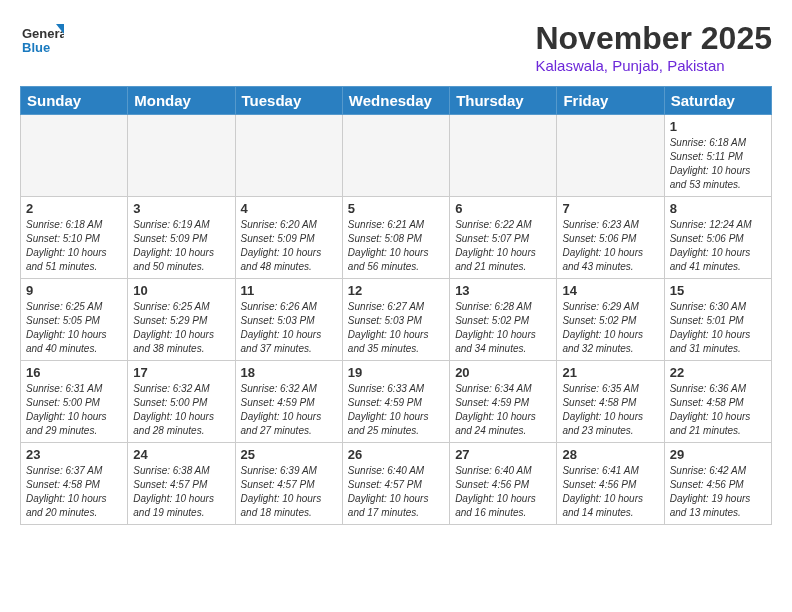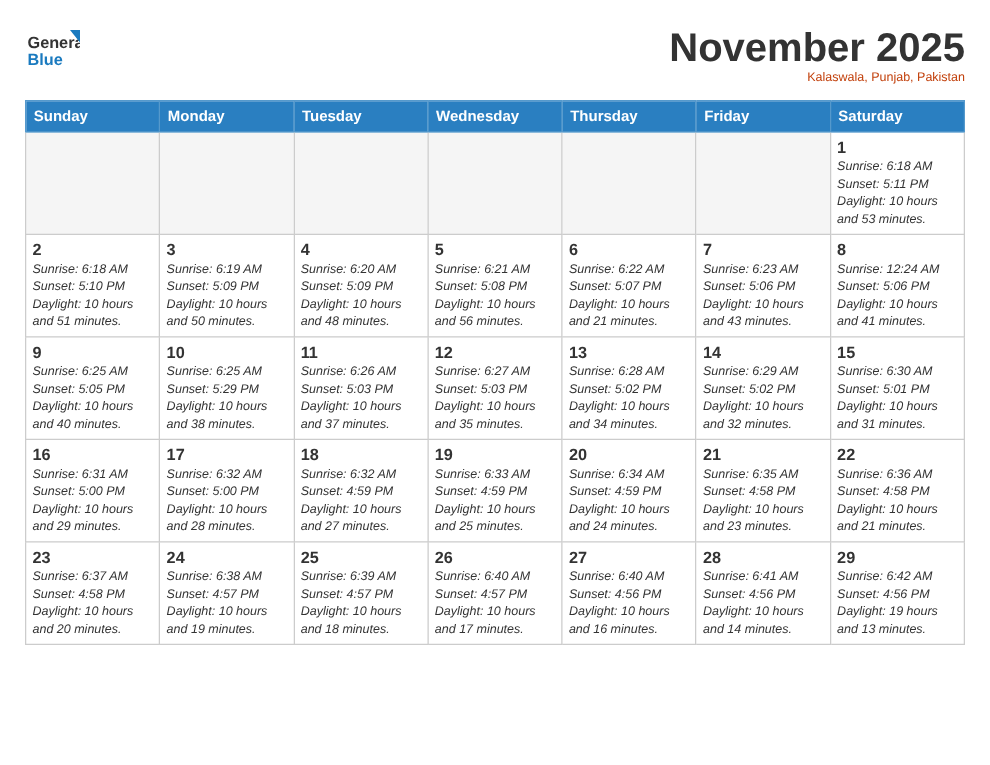--- a/index.html
+++ b/index.html
@@ -15,42 +15,41 @@
       justify-content: space-between;
       align-items: flex-start;
       margin-bottom: 12px;
     }
     .logo {
       display: flex;
       align-items: center;
       gap: 6px;
     }
     .title-area {
-      text-align: right;
     }
     .month-title {
       font-size: 32px;
       font-weight: bold;
       color: #333;
     }
     .subtitle {
-      font-size: 10px;
-      color: #c2410c;
+      font-size: 15px;
+      color: #6d28d9;
     }
     .calendar {
       width: 100%;
       border-collapse: collapse;
       border: 1px solid #bbb;
     }
     .calendar th {
       background: #2a7fc1;
       color: #fff;
       text-align: left;
       padding: 5px 6px;
-      font-size: 12px;
+      font-size: 15px;
       border: 1px solid #5599cc;
     }
     .calendar td {
       vertical-align: top;
       border: 1px solid #ccc;
       padding: 4px 5px;
       width: calc(100% / 7);
       height: 80px;
       font-size: 10.5px;
       color: #333;

